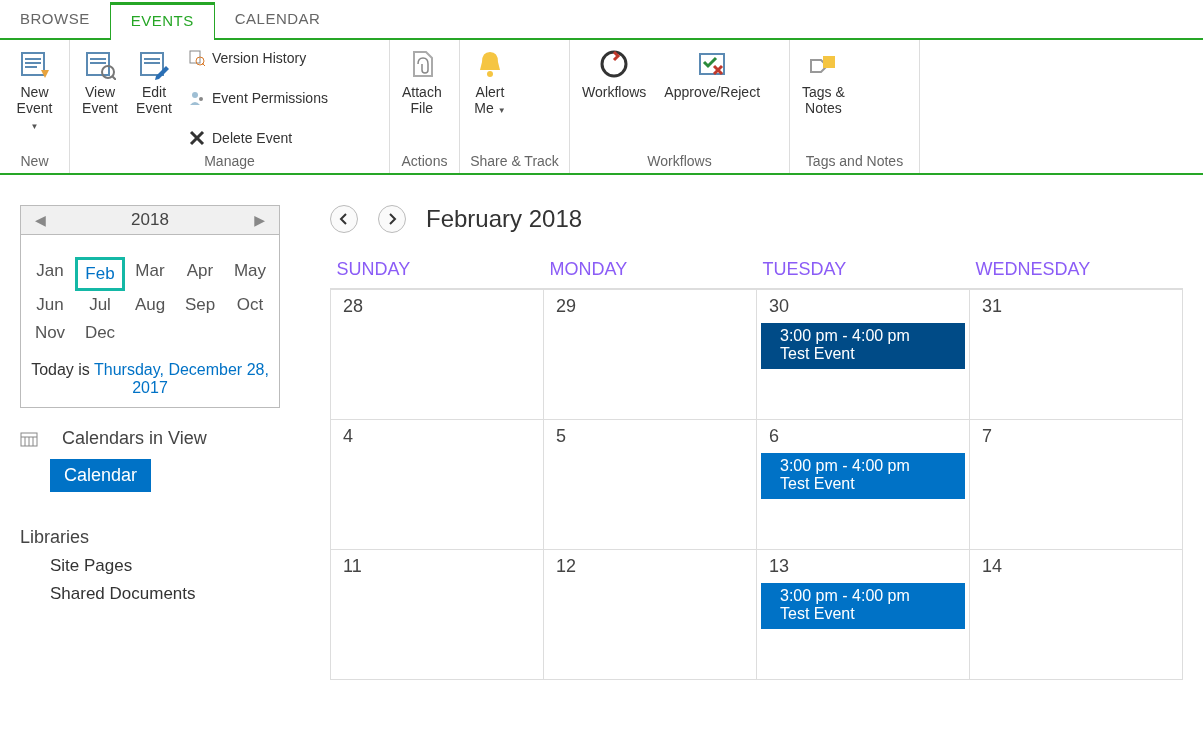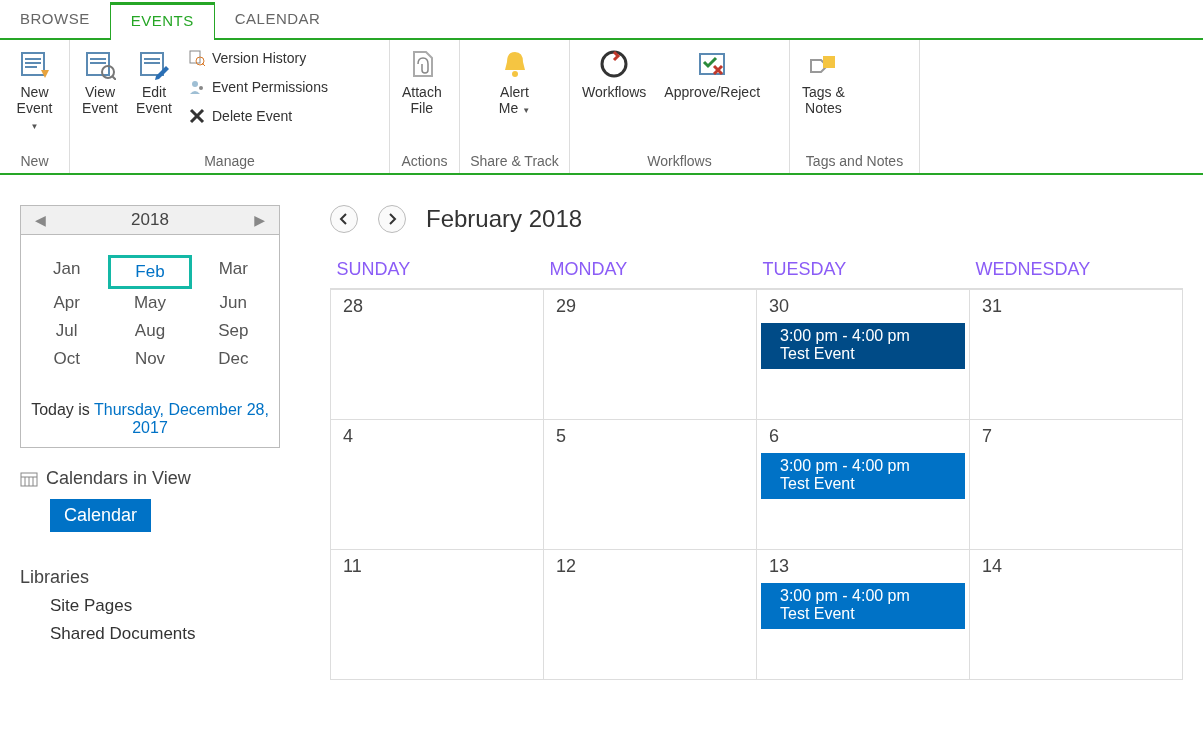--- a/index.html
+++ b/index.html
@@ -71,21 +71,21 @@
     display: flex; align-items: center; justify-content: center;
     margin-bottom: 2px;
   }
   .rbtn .label {
     font-size: 14px;
     text-align: center;
     color: #333;
     line-height: 1.15;
   }
   .rbtn .dropglyph { font-size: 8px; color: #555; }
-  .rsmalls { display: flex; flex-direction: column; gap: 5px; padding-top: 2px; }
+  .rsmalls { display: flex; flex-direction: column; gap: 16px; padding-top: 2px; }
   .rsmall {
     display: flex; align-items: center; gap: 6px;
     padding: 3px 4px; cursor: pointer;
   }
   .rsmall .sicon { width: 18px; height: 18px; display:flex;align-items:center;justify-content:center; }
   .rsmall .slabel { font-size: 14px; color: #333; }
 
   
   .main {
     display: flex;
@@ -104,44 +104,45 @@
   .mini-head {
     display: flex; align-items: center; justify-content: space-between;
     border-bottom: 1px solid #bbb;
     background: #f0f0f0;
     padding: 4px 8px;
     color: #444;
   }
   .mini-head .nav { cursor: pointer; color: #888; font-size: 14px; padding: 2px 6px; }
   .mini-body {
     display: grid;
-    grid-template-columns: repeat(3, 1fr);
+    grid-template-columns: repeat(5, 1fr);
     text-align: center;
-    padding: 20px 4px;
+    padding: 6px 4px;
+    margin-top: 16px;
   }
   .mini-body div {
     padding: 4px 2px;
     color: #555;
     cursor: pointer;
   }
   .mini-body div.cur {
     border: 3px solid #14b8a6;
     color: #0072c6;
   }
   .mini-foot {
     text-align: center;
     padding: 8px 6px 10px;
     font-size: 16px;
     color: #333;
   }
   .mini-foot a { color: #0072c6; text-decoration: none; cursor: pointer; }
 
   
   .civ { margin-top: 20px; }
-  .civ-head { display:flex; align-items:center; gap:8px; font-size:18px; color:#444; }
+  .civ-head { display:flex; align-items:center; gap:24px; font-size:18px; color:#444; }
   .civ-btn {
     margin: 10px 0 0 30px;
     display: inline-block;
     background: #0072c6;
     color: #fff;
     padding: 6px 14px;
     font-size: 18px;
     cursor: pointer;
   }
 
@@ -291,21 +292,21 @@
               <path d="M12 16 q0 -6 5 -6 q5 0 5 6 v6 q0 3 -3 3 q-3 0 -3 -3 v-6" fill="none" stroke="#888" stroke-width="1.5"></path>
             </svg>
         </span>
         <span class="label">Attach<br>File</span>
       </div>
     </div>
     <div class="rgroup-label">Actions</div>
   </div>
 
   <div class="rgroup" style="width:110px">
-    <div class="rgroup-body" style="justify-content:center;width:100%">
+    <div class="rgroup-body" style="justify-content:flex-start;width:100%">
       <div class="rbtn">
         <span class="icon">
           <svg width="32" height="32" viewBox="0 0 32 32">
               <path d="M16 4 q8 0 8 10 l2 8 h-20 l2 -8 q0 -10 8 -10 z" fill="#f5c542"></path>
               <circle cx="16" cy="26" r="3" fill="#f5c542"></circle>
             </svg>
         </span>
         <span class="label"><span>Alert<br>Me</span> <span class="dropglyph">▼</span></span>
       </div>
     </div>

